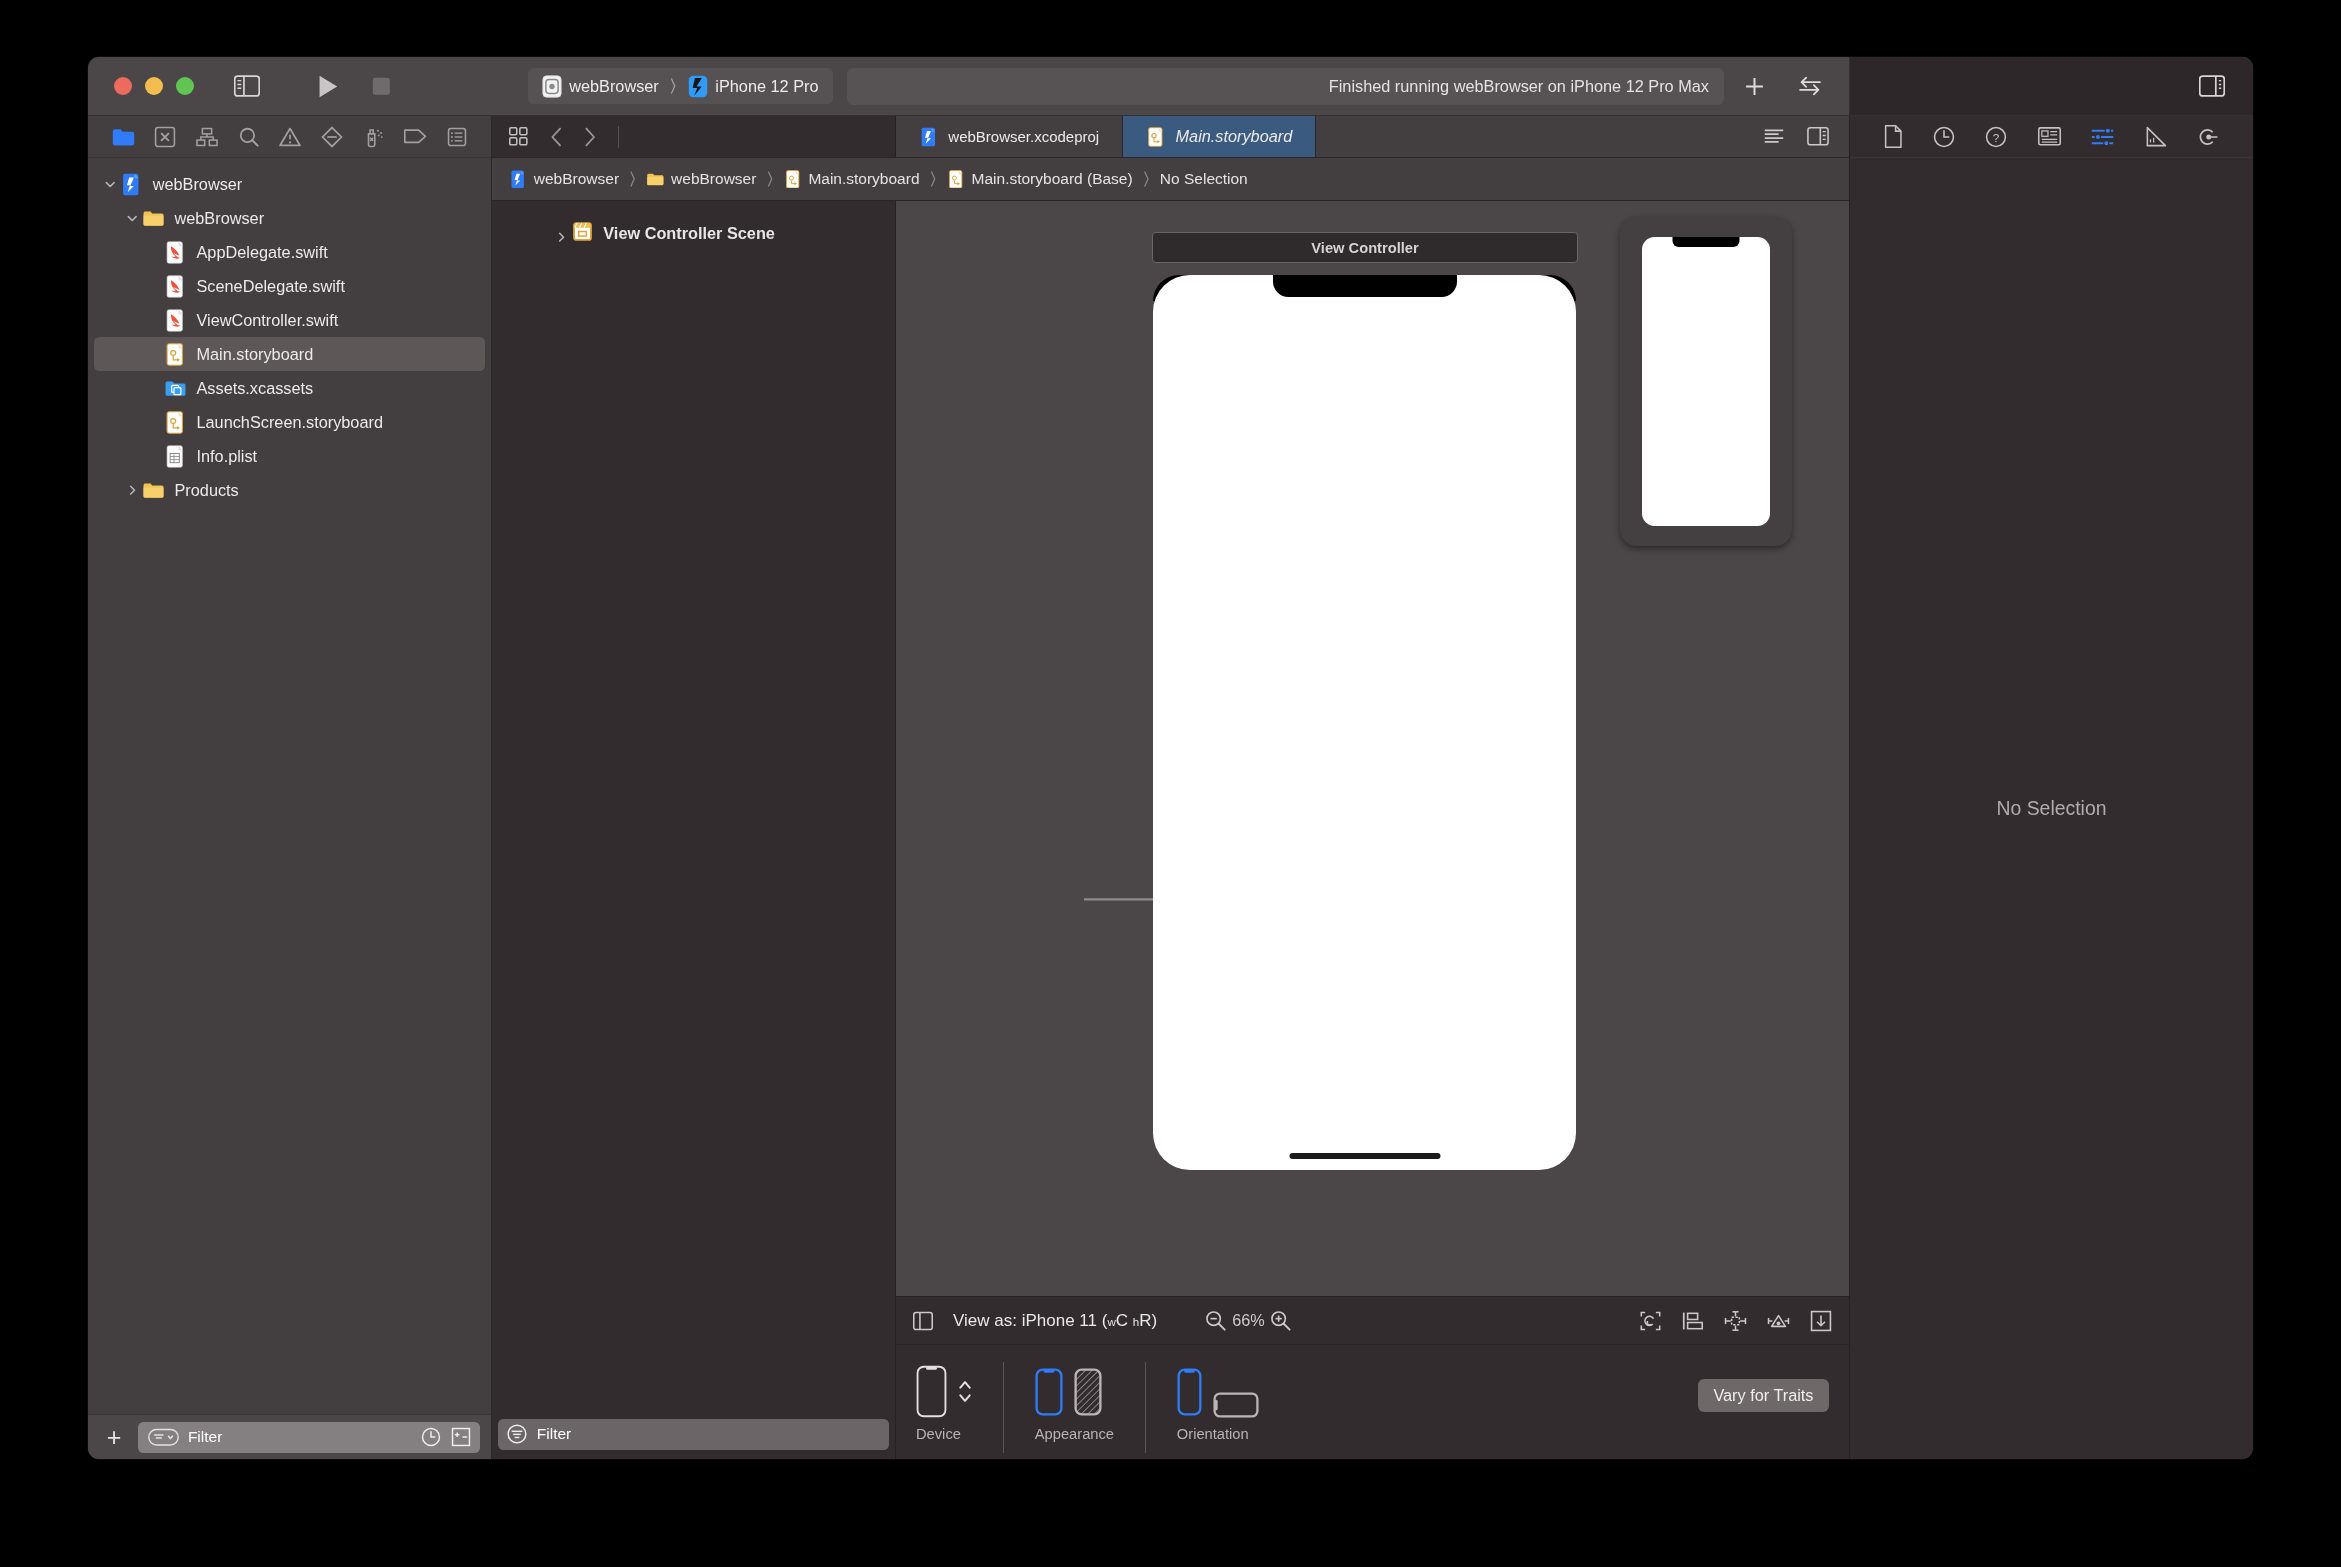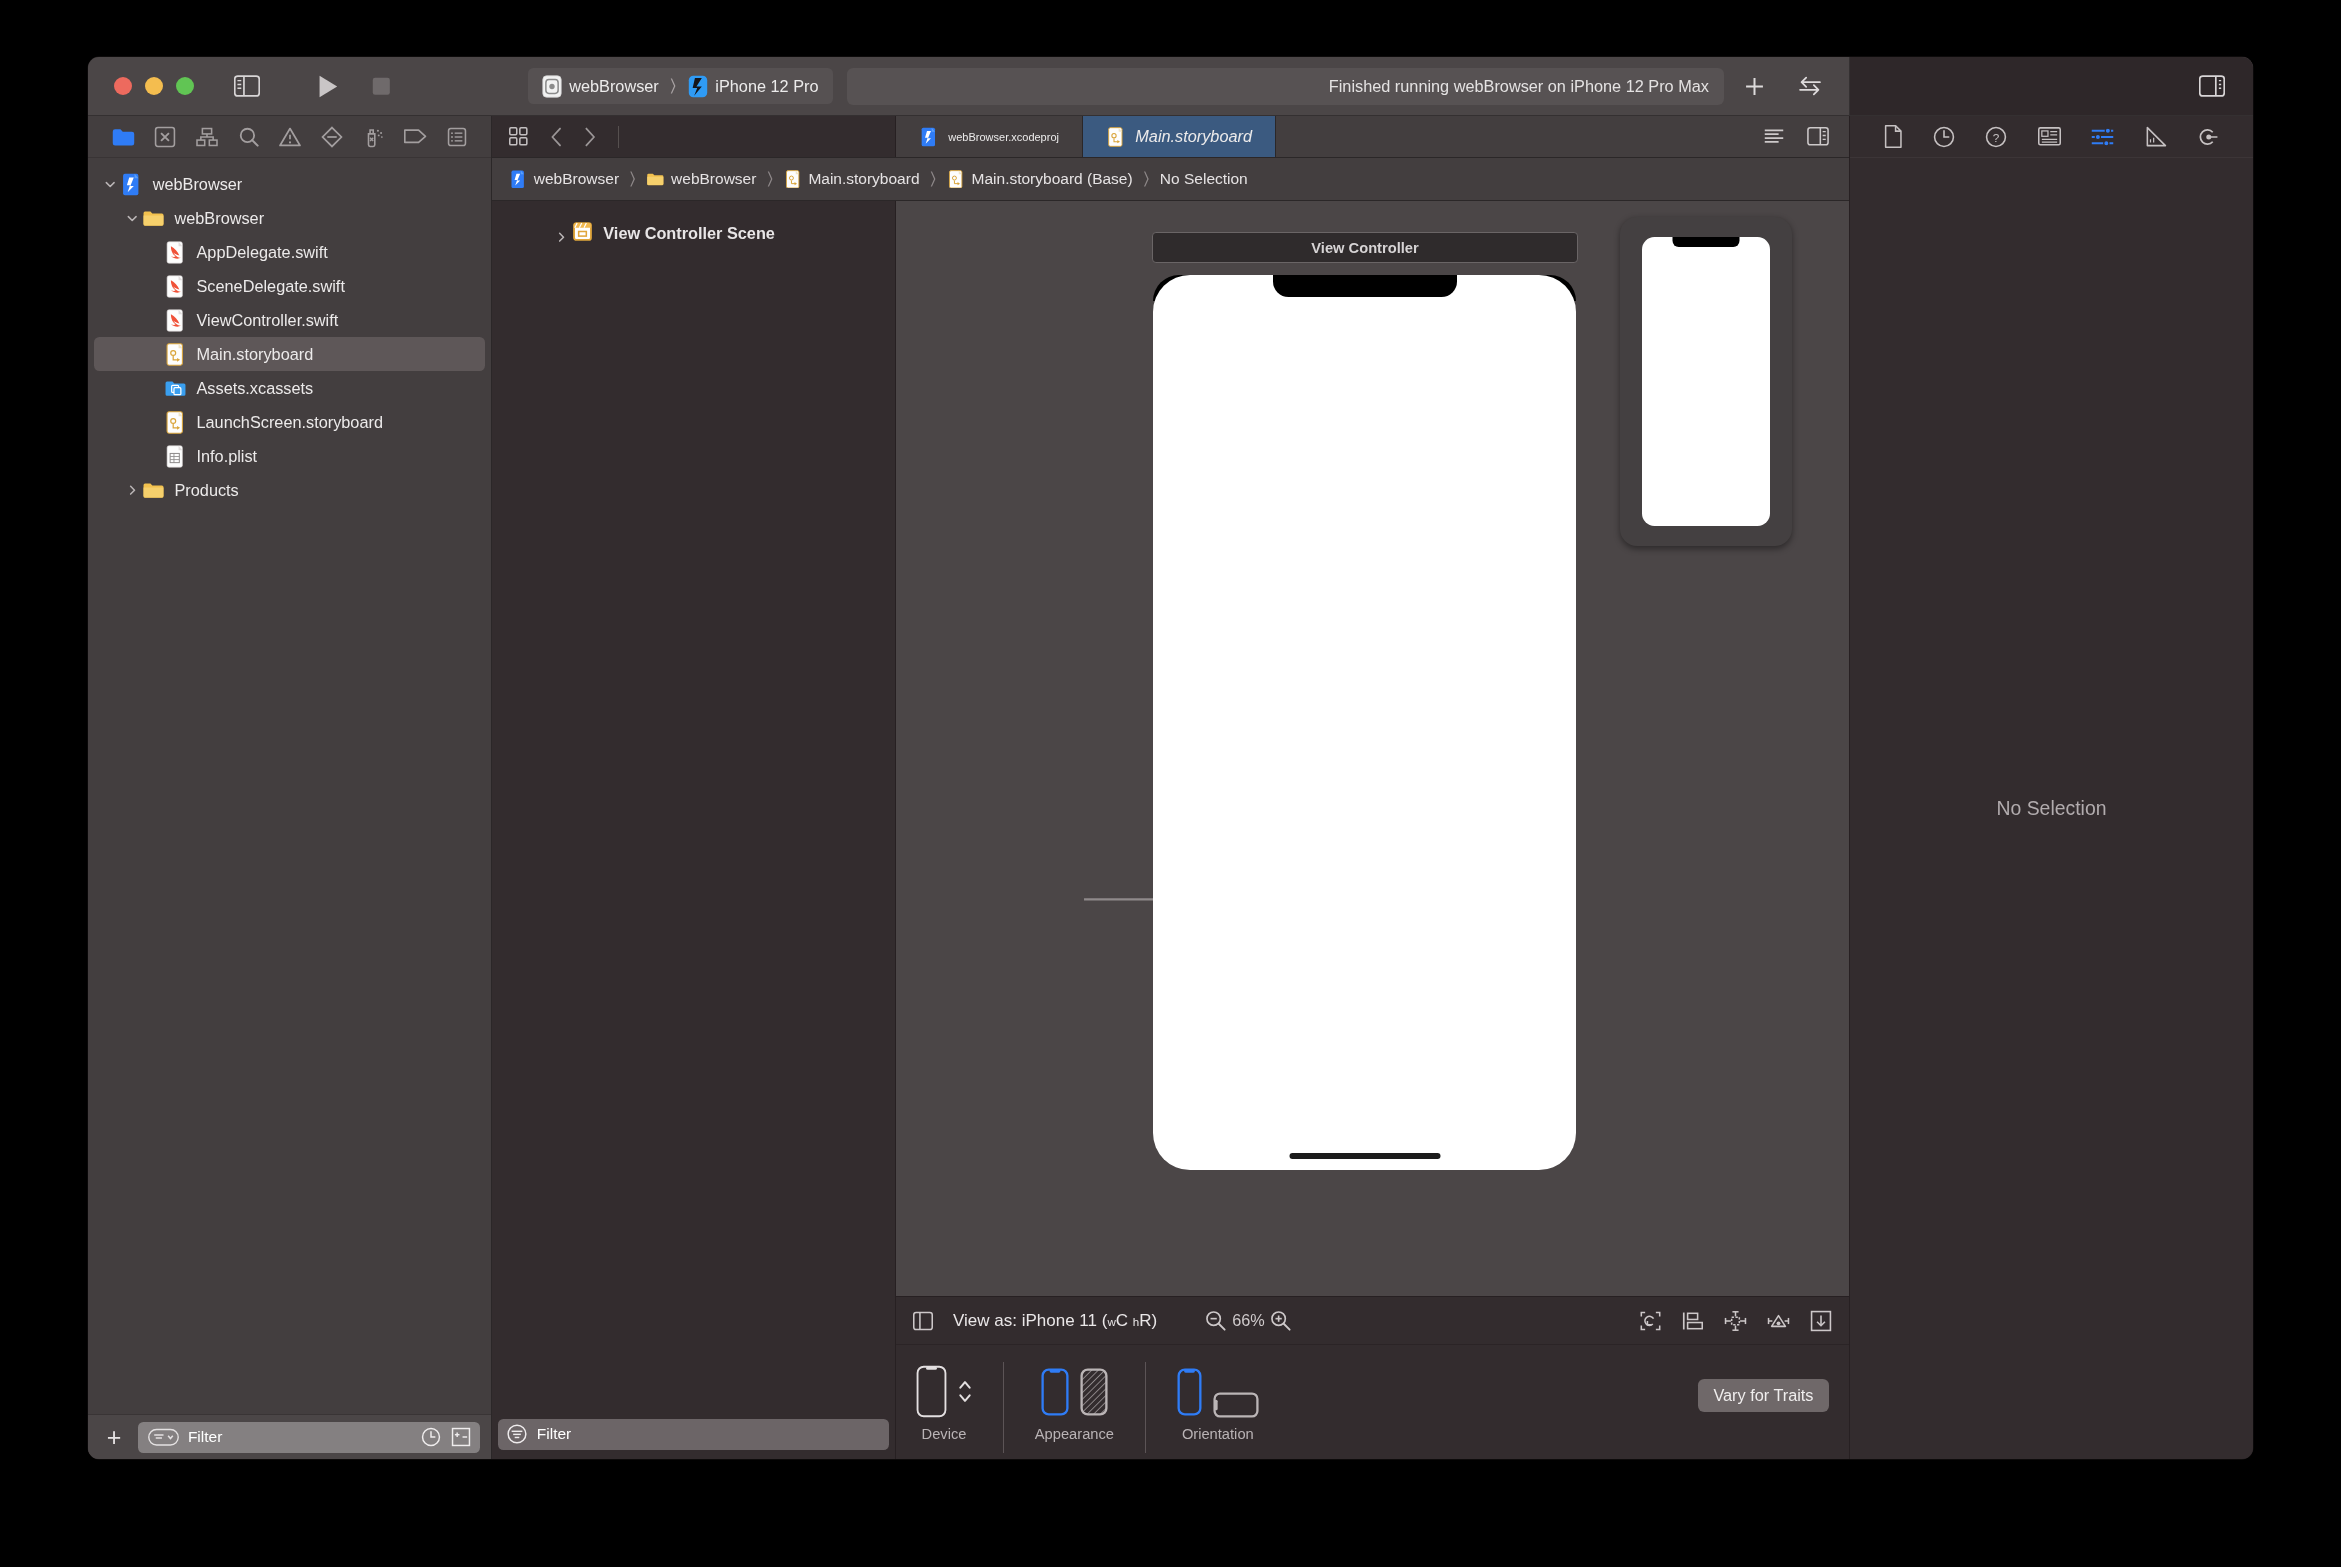--- a/index.html
+++ b/index.html
@@ -183,21 +183,21 @@
   .zoom-group { display: flex; align-items: center; gap: 5px; margin-left: 28px; }
   .zoom-pct { color: #cfcacb; font-size: 16.3px; }
   .bar-spacer { flex: 1; }
   .constraint-group { display: flex; align-items: center; gap: 20px; }
 
   .traits-bar {
     height: 115px; background: #332c2e; display: flex; align-items: flex-start;
     padding: 17px 20px 0 20px; gap: 0; flex: none;
     border-top: 0.8px solid #2b2426;
   }
-  .trait-col { display: flex; flex-direction: column; align-items: center; }
+  .trait-col { display: flex; flex-direction: column; align-items: flex-start; }
   .trait-row { display: flex; align-items: center; gap: 11px; height: 59px; }
   .trait-lbl { color: #b9b3b5; font-size: 14.7px; margin-top: 4.6px; }
   .trait-div { width: 0.8px; height: 91px; background: #5c5456; margin: 0 31px; }
   .vary-btn {
     margin-left: auto; margin-top: 17px;
     background: #6f6869; border-radius: 6.2px;
     padding: 7px 15.5px; color: #f0eeee; font-size: 16.3px;
   }
 
   
@@ -538,21 +538,21 @@
           </span>
           <span style="width:0.8px;height:22px;background:#56504f;"></span>
         </div>
         <div id="editor-tabs" style="display:flex; height:100%; flex:1;">
             <div style="display: flex; align-items: center; gap: 9.3px; padding: 0px 23px; height: 100%; border-right: 0.8px solid rgb(43, 39, 40);">
               <svg viewBox="0 0 30 30" width="20" height="20">
                 <rect x="4" y="1" width="20" height="28" rx="2.5" fill="#2f7cf6"></rect>
                 <path d="M19 1 v6 h5" fill="#5ba0fa"></path>
                 <path d="M12 6 L18 6 L13.5 17 L18 17 L10 25 L13 16 L9 16 Z" fill="#fff"></path>
               </svg>
-              <span style="color: rgb(236, 235, 235); font-size: 11px;">webBrowser.xcodeproj</span>
+              <span style="color: rgb(236, 235, 235); font-size: 15px;">webBrowser.xcodeproj</span>
             </div>
             <div style="display: flex; align-items: center; gap: 9.3px; padding: 0px 23px; height: 100%; border-right: 0.8px solid rgb(43, 39, 40); background: rgb(59, 90, 128);">
               <svg viewBox="0 0 30 30" width="20" height="20">
                 <rect x="4" y="1" width="20" height="28" rx="2.5" fill="#fdfdfd" stroke="#d9a43a" stroke-width="1.4"></rect>
                 <path d="M19 1 v6 h5" fill="#f0e4c6"></path>
                 <circle cx="12" cy="13" r="3.2" fill="none" stroke="#d9a43a" stroke-width="1.6"></circle>
                 <path d="M12 17 v5 h6" fill="none" stroke="#d9a43a" stroke-width="1.6"></path>
                 <polygon points="17,19.5 21,22 17,24.5" fill="#d9a43a"></polygon>
               </svg>
               <span style="color: rgb(236, 235, 235); font-size: 16.3px; font-style: italic;">Main.storyboard</span>

